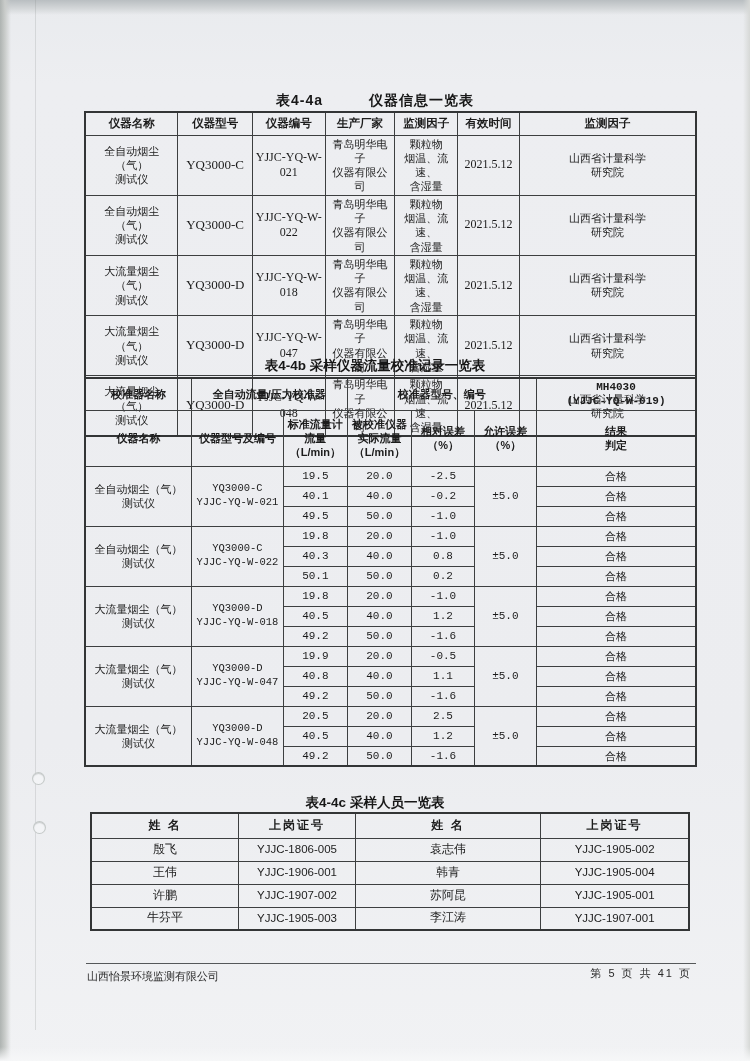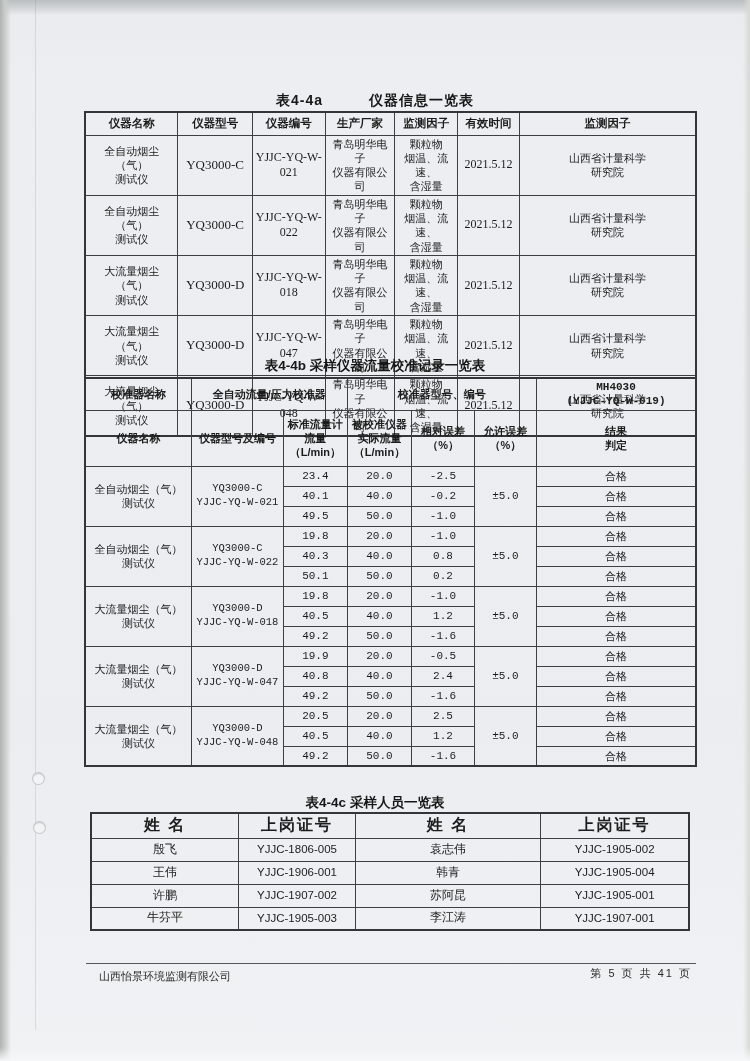--- a/index.html
+++ b/index.html
@@ -57,25 +57,25 @@
   .tbl-b tr.h1{height:32px;}
   .tbl-b tr.h2{height:56px;}
   .tbl-b tr.h1 th,.tbl-b tr.h2 th{font-weight:bold;font-size:11px;}
   .tbl-b td.num,.tbl-b th.mono,.tbl-b td.code{font-family:"Liberation Mono",monospace;font-size:11px;}
   .tbl-b td.code{font-size:10.5px;}
 
   
   .tbl-c{left:90px;top:812px;width:600px;font-size:12px;}
   .tbl-c tr{height:23px;}
   .tbl-c tr.hdr{height:25px;}
-  .tbl-c tr.hdr th{font-weight:bold;font-size:16px;letter-spacing:2px;margin-left:31px;}
+  .tbl-c tr.hdr th{font-weight:bold;font-size:12px;letter-spacing:2px;margin-left:31px;}
   .tbl-c td.code{font-family:Liberation Sans, sans-serif;font-size:11.5px;letter-spacing:0;}
 
   .footer-rule{position:absolute;left:86px;top:963px;width:610px;height:1px;background:#55585a;}
-  .footer-company{position:absolute;left:99px;top:969px;font-size:11px;color:#2a2a2a;}
+  .footer-company{position:absolute;left:87px;top:969px;font-size:11px;color:#2a2a2a;}
   .footer-page{position:absolute;right:58px;top:966px;font-size:11px;color:#2a2a2a;letter-spacing:2px;margin-left:13px;}
 </style>
 </head>
 <body>
 
 <div class="page">
   <div class="scan-top-band"></div>
   <div class="scan-left-band"></div>
   <div class="scan-right-band"></div>
   <div class="scan-bottom-band"></div>
@@ -215,21 +215,21 @@
 （%）</th>
       <th class="pre">结果
 判定</th>
     </tr>
 
     <tr>
       <td rowspan="3" class="pre">全自动烟尘（气）
 测试仪</td>
       <td rowspan="3" class="pre code">YQ3000-C
 YJJC-YQ-W-021</td>
-      <td class="num">23.4</td>
+      <td class="num">19.5</td>
       <td class="num">20.0</td>
       <td class="num">-2.5</td>
       <td rowspan="3" class="num">±5.0</td>
       <td>合格</td>
     </tr>
     <tr>
       <td class="num">40.1</td>
       <td class="num">40.0</td>
       <td class="num">-0.2</td>
       <td>合格</td>
@@ -296,21 +296,21 @@
 YJJC-YQ-W-047</td>
       <td class="num">19.9</td>
       <td class="num">20.0</td>
       <td class="num">-0.5</td>
       <td rowspan="3" class="num">±5.0</td>
       <td>合格</td>
     </tr>
     <tr>
       <td class="num">40.8</td>
       <td class="num">40.0</td>
-      <td class="num">2.4</td>
+      <td class="num">1.1</td>
       <td>合格</td>
     </tr>
     <tr>
       <td class="num">49.2</td>
       <td class="num">50.0</td>
       <td class="num">-1.6</td>
       <td>合格</td>
     </tr>
 
     <tr>

